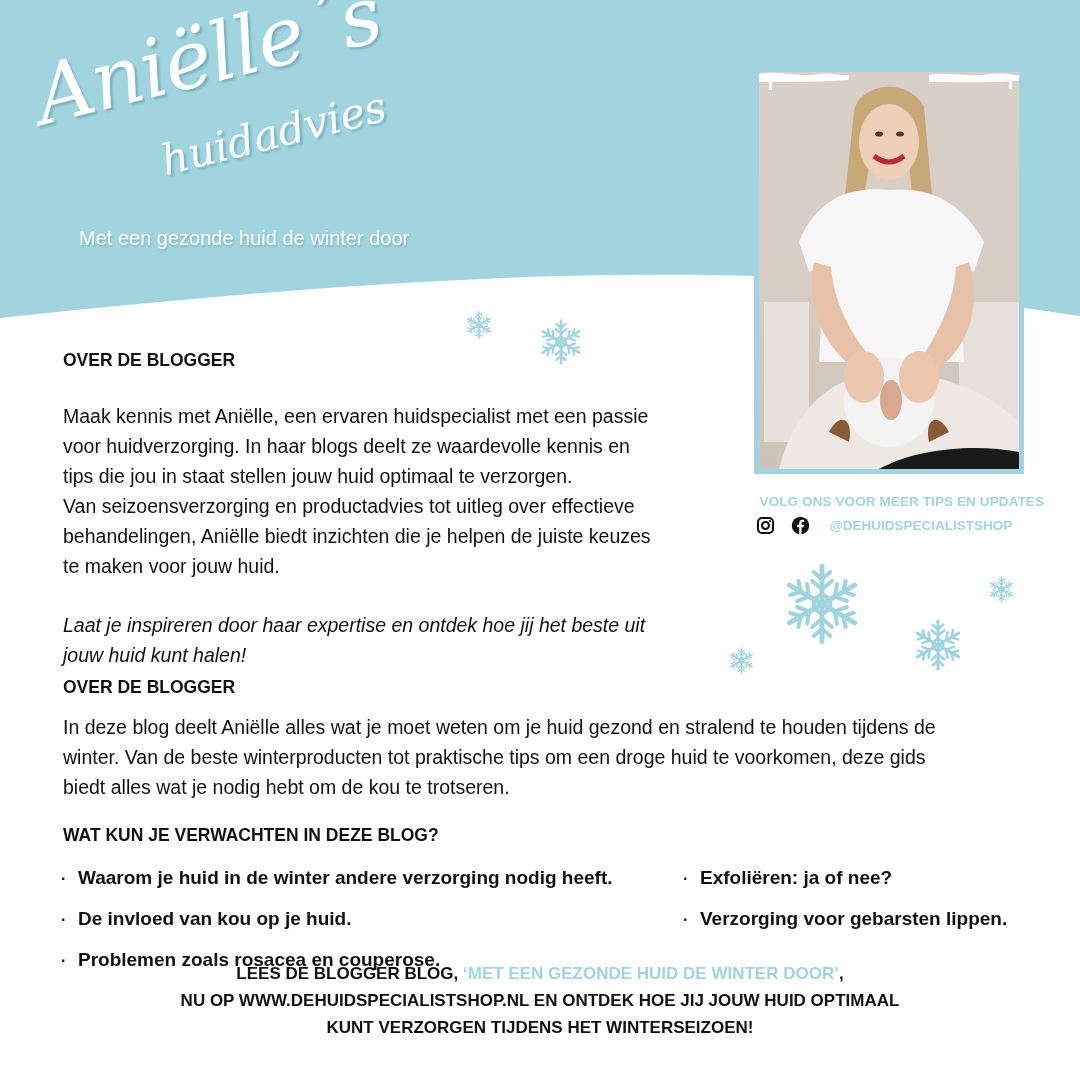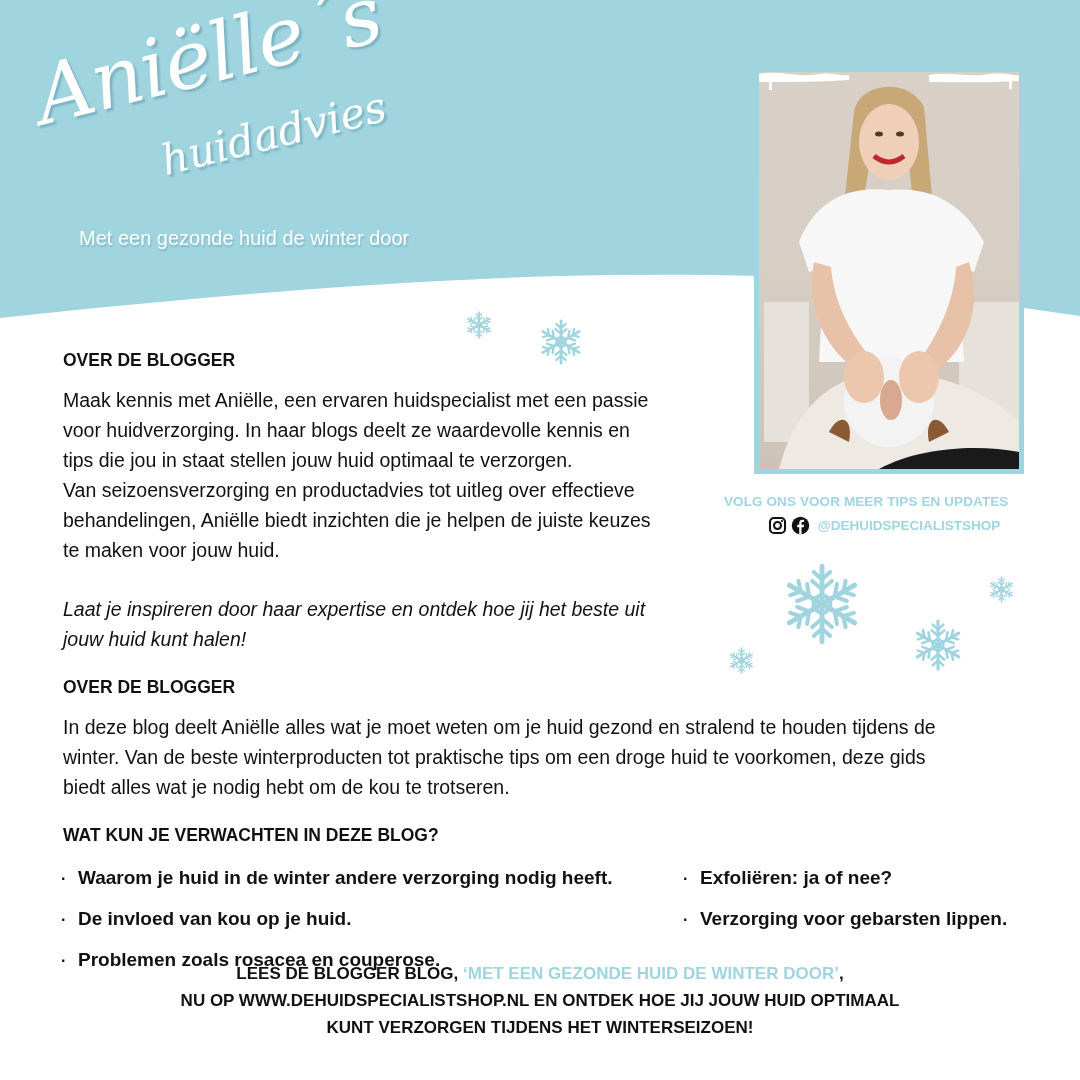--- a/index.html
+++ b/index.html
@@ -31,23 +31,23 @@
   .photo-frame {
     position: absolute; left: 754px; top: 66px; width: 270px; height: 408px;
     background: #A0D5E0; z-index: 3; padding: 6px 5px 5px 5px;
   }
   .photo {
     position: relative; width: 100%; height: 100%; overflow: hidden;
     background: linear-gradient(180deg, #d9d1c8 0%, #d6cdc3 55%, #cdc3b8 100%);
   }
   .photo svg { position: absolute; left: 0; top: 0; }
 
-  .social { position: absolute; left: 724px; top: 494px; width: 320px; text-align: left; z-index: 2; }
+  .social { position: absolute; left: 724px; top: 494px; width: 320px; text-align: right; z-index: 2; }
   .social .cta { color: #A0D5E0; font-weight: bold; font-size: 13.5px; letter-spacing: 0.1px; white-space: nowrap; }
-  .social .handle-row { margin-top: 7px; display: flex; justify-content: center; align-items: center; gap: 4px; }
+  .social .handle-row { margin-top: 7px; display: flex; justify-content: center; align-items: center; gap: 16px; }
   .social .handle { color: #A0D5E0; font-weight: bold; font-size: 13.5px; margin-left: 4px; }
   .ico { width: 19px; height: 19px; display: inline-block; }
 
   .flake { position: absolute; z-index: 1; }
 
   .content { position: absolute; left: 63px; z-index: 2; }
   .h { font-weight: bold; font-size: 17.5px; color: #111; white-space: nowrap; }
   .p { font-size: 19.5px; line-height: 30px; color: #111; white-space: nowrap; }
   .p.i { font-style: italic; }
 
@@ -161,21 +161,21 @@
   </svg>
 <svg class="flake" style="left:988px;top:576px" width="27" height="27" viewBox="-50 -50 100 100">
     <use href="#flake"></use>
   </svg>
 <svg class="flake" style="left:728px;top:647px" width="27" height="27" viewBox="-50 -50 100 100">
     <use href="#flake"></use>
   </svg>
 
 <div class="content" style="top:350px">
   <div class="h">OVER DE BLOGGER</div>
-  <div style="margin-top:14px">
+  <div style="margin-top:30px">
     <div class="p">Maak kennis met Aniëlle, een ervaren huidspecialist met een passie</div>
     <div class="p">voor huidverzorging. In haar blogs deelt ze waardevolle kennis en</div>
     <div class="p">tips die jou in staat stellen jouw huid optimaal te verzorgen.</div>
     <div class="p">Van seizoensverzorging en productadvies tot uitleg over effectieve</div>
     <div class="p">behandelingen, Aniëlle biedt inzichten die je helpen de juiste keuzes</div>
     <div class="p">te maken voor jouw huid.</div>
   </div>
   <div style="margin-top:29px">
     <div class="p i">Laat je inspireren door haar expertise en ontdek hoe jij het beste uit</div>
     <div class="p i">jouw huid kunt halen!</div>

